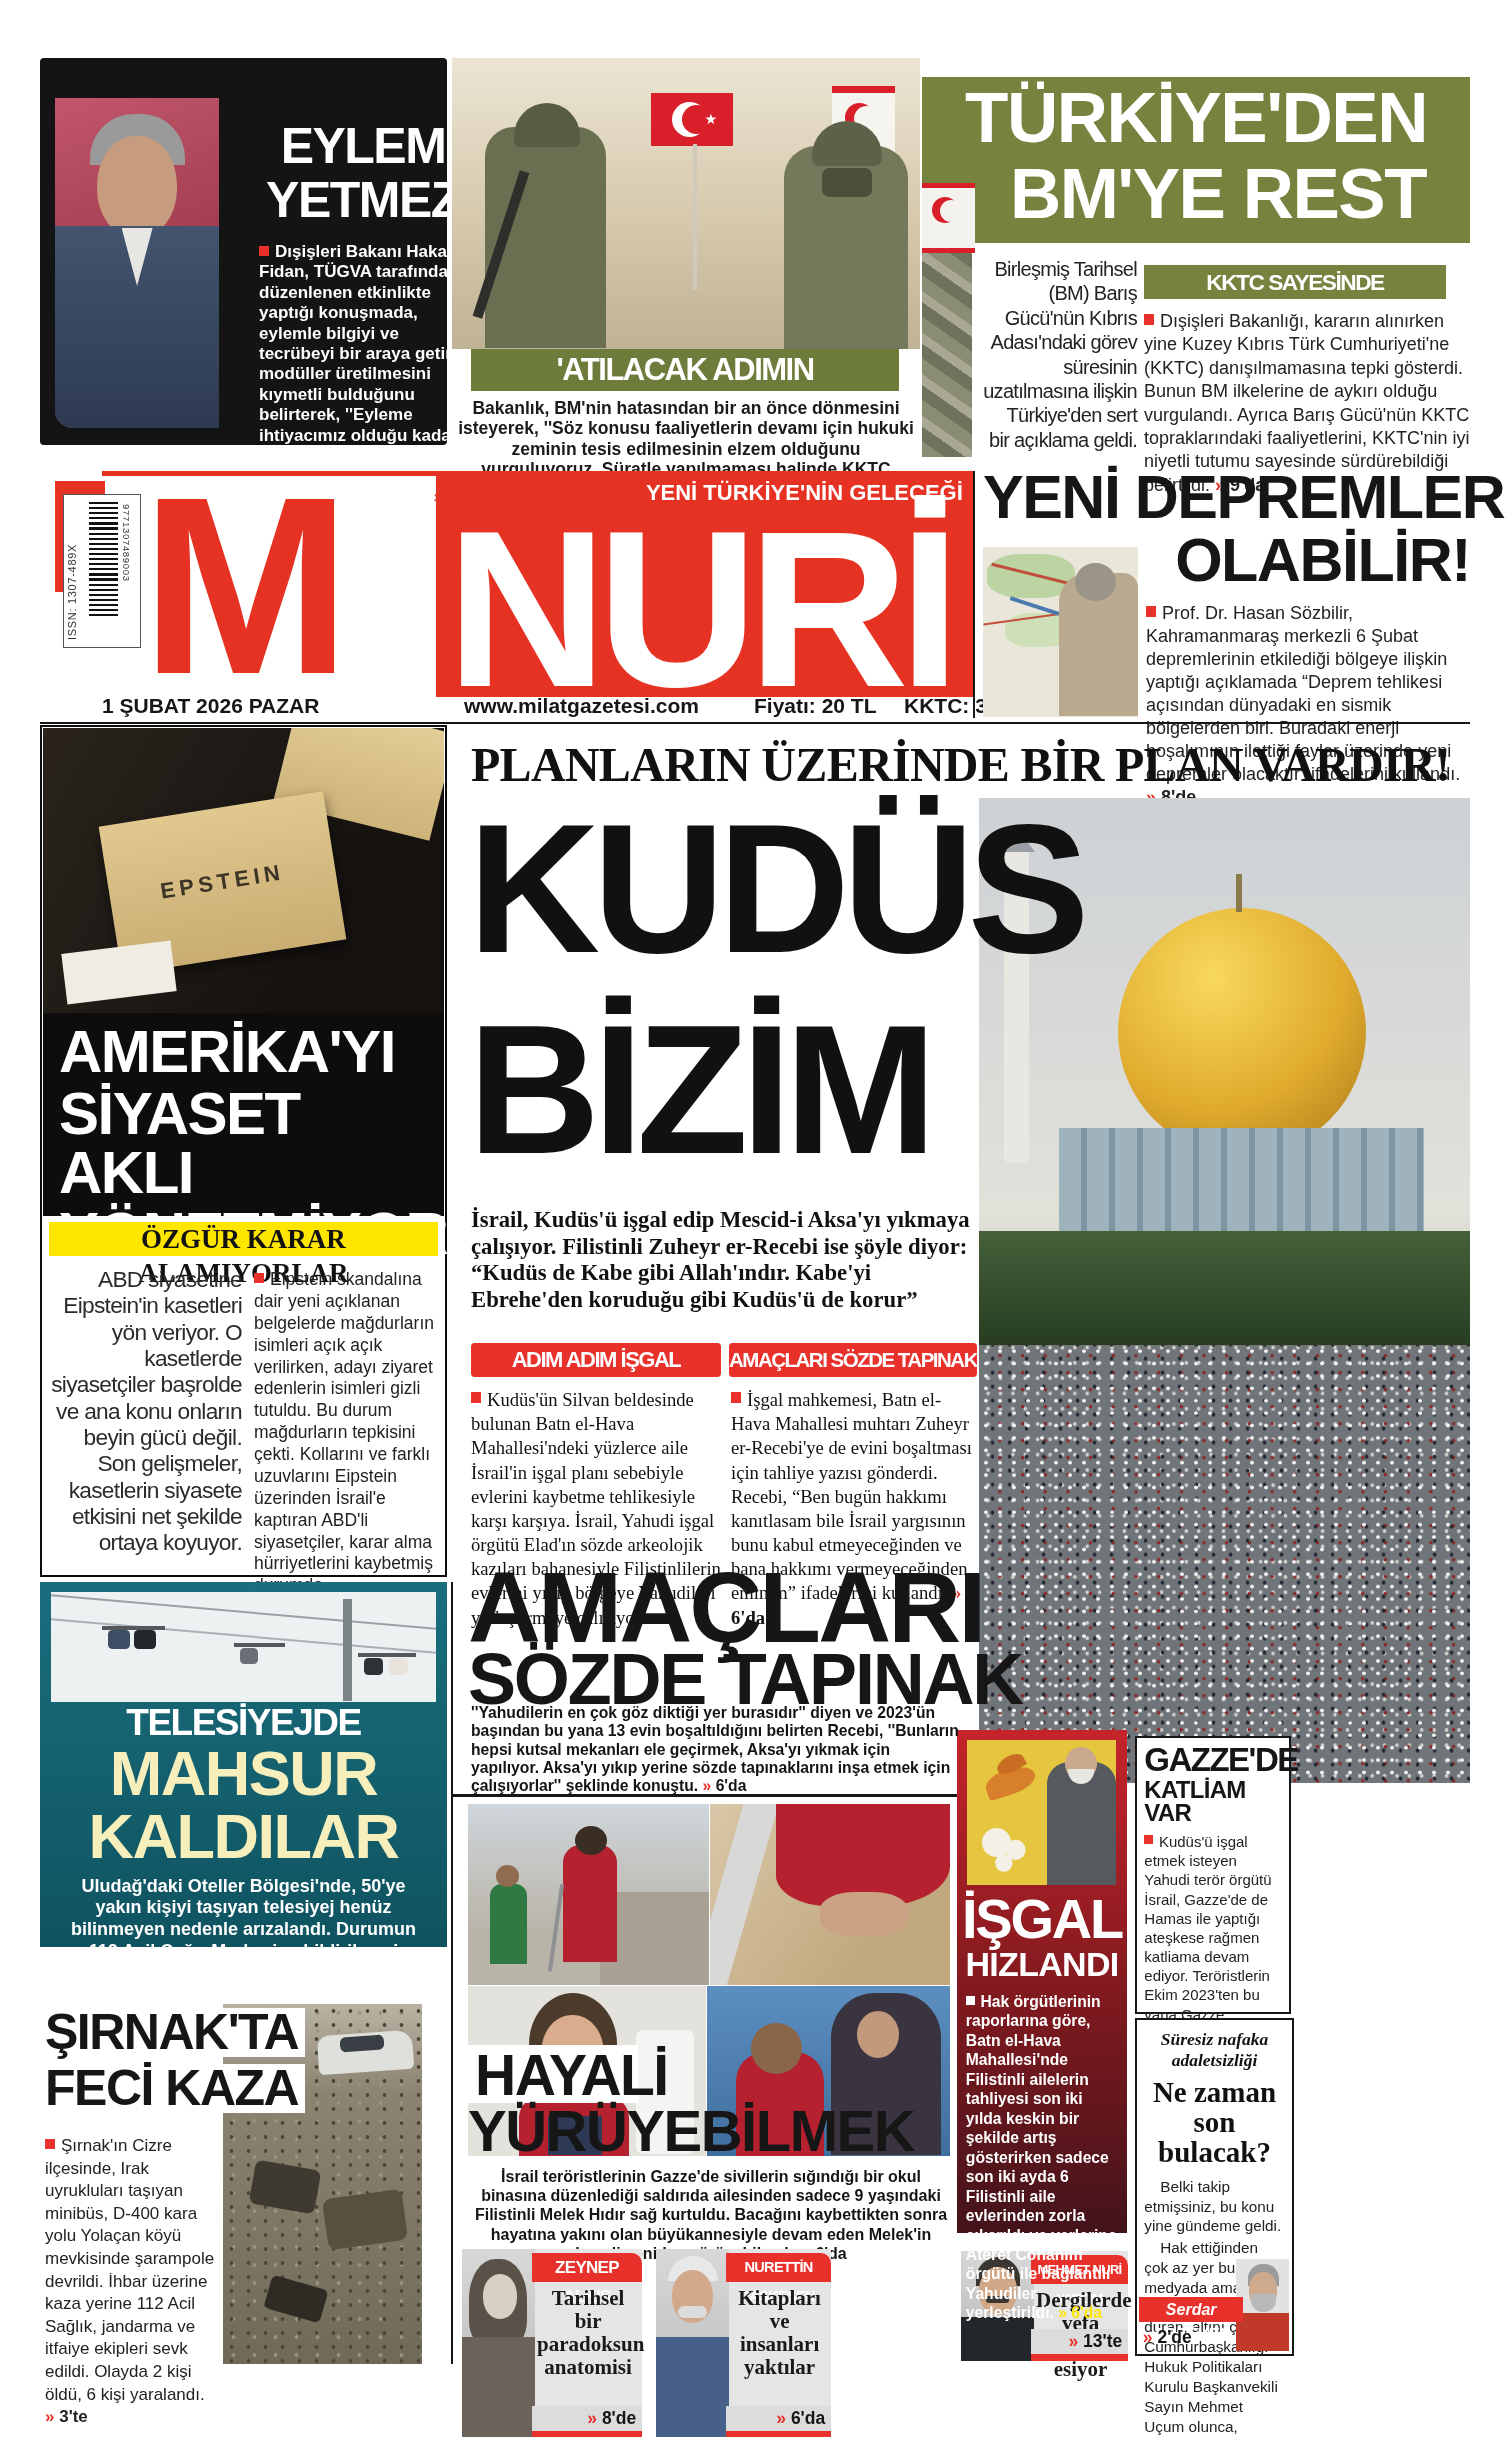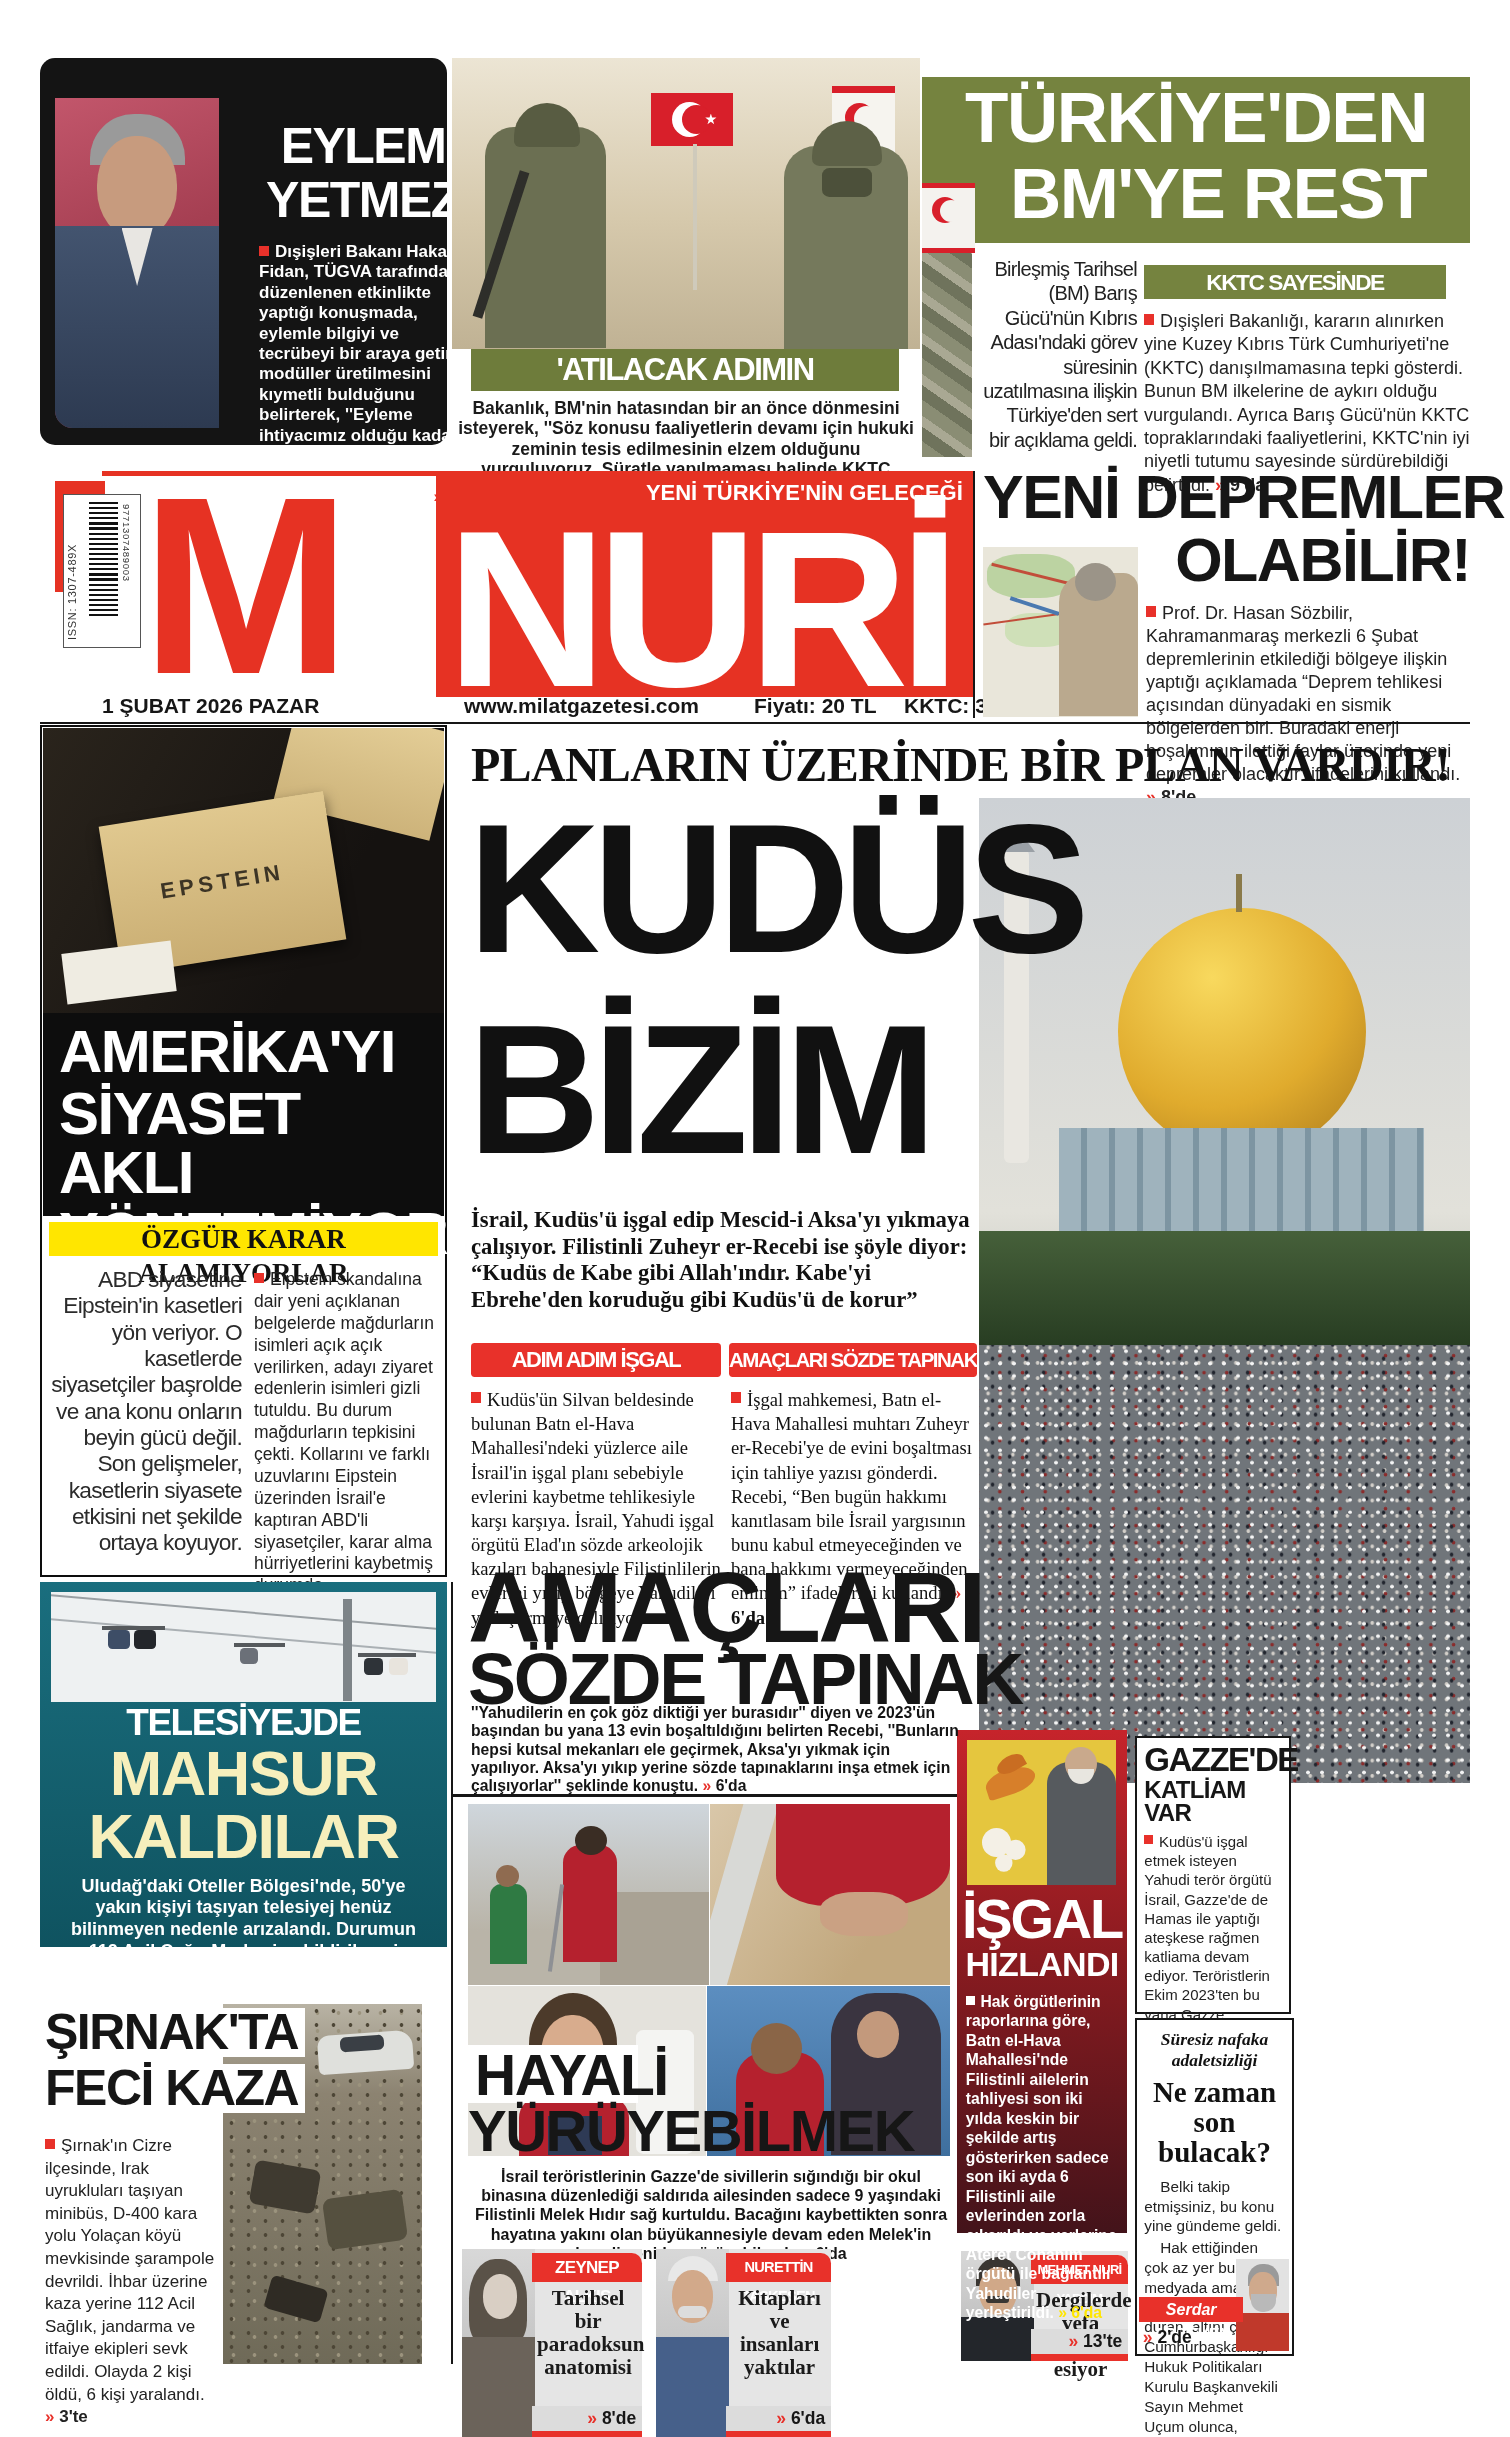--- a/index.html
+++ b/index.html
@@ -27,21 +27,21 @@
                font-family:"Liberation Serif","DejaVu Serif",serif;font-size:21px;line-height:1.1;color:#1a1a1a}
   .colbox .gstrip{position:absolute;left:70px;right:0;bottom:7.3px;height:25px;background:#dcdcdc;
                   text-align:right;font-size:17.5px;line-height:25px;padding-right:5.8px;box-sizing:border-box}
   .colbox .rbar{position:absolute;left:70px;right:0;bottom:0;height:7.3px;background:#e8312a}
 </style>
 </head>
 <body>
 
 <div id="page">
 
-  <div class="a" style="left:40px;top:58px;width:407px;height:387px;background:#141414;border-radius:15px">
+  <div class="a" style="left:40px;top:58px;width:407px;height:387px;background:#141414;border-radius:4px">
     <div class="a photo" style="left:14.6px;top:40px;width:164px;height:330px;border-radius:0 0 0 17.5px;background:linear-gradient(160deg,#c2566b,#a53f52 45%,#8a3648)">
       <div class="a" style="left:35px;top:16px;width:95px;height:51px;border-radius:44px 44px 0 0;background:#9a9a9a"></div>
       <div class="a" style="left:42px;top:38px;width:80px;height:102px;border-radius:48%;background:#c79b7e"></div>
       <div class="a" style="left:0;top:128px;width:164px;height:202px;background:linear-gradient(#43546f,#2d3a51)"></div>
       <div class="a" style="left:67px;top:130px;width:31px;height:58px;background:#e8e6e2;clip-path:polygon(0 0,100% 0,50% 100%)"></div>
     </div>
     <div class="a hl w ctr" style="left:206px;top:64px;width:234px;font-size:50px">EYLEM</div>
     <div class="a hl w ctr" style="left:206px;top:118px;width:234px;font-size:50px">YETMEZ</div>
     <div class="a w" style="left:219px;top:184px;width:216px;font-size:17px;font-weight:700;line-height:1.2">
       <span class="sqb" style="float:left;margin-top:3.7px"></span><span>Dışişleri Bakanı Hakan Fidan, TÜGVA tarafından düzenlenen etkinlikte yaptığı konuşmada, eylemle bilgiyi ve tecrübeyi bir araya getiren modüller üretilmesini kıymetli bulduğunu belirterek, ''Eyleme ihtiyacımız olduğu kadar bilgiye, öğrenmeye, tecrübe aktarımına da ihtiyacımız var'' dedi.</span>

